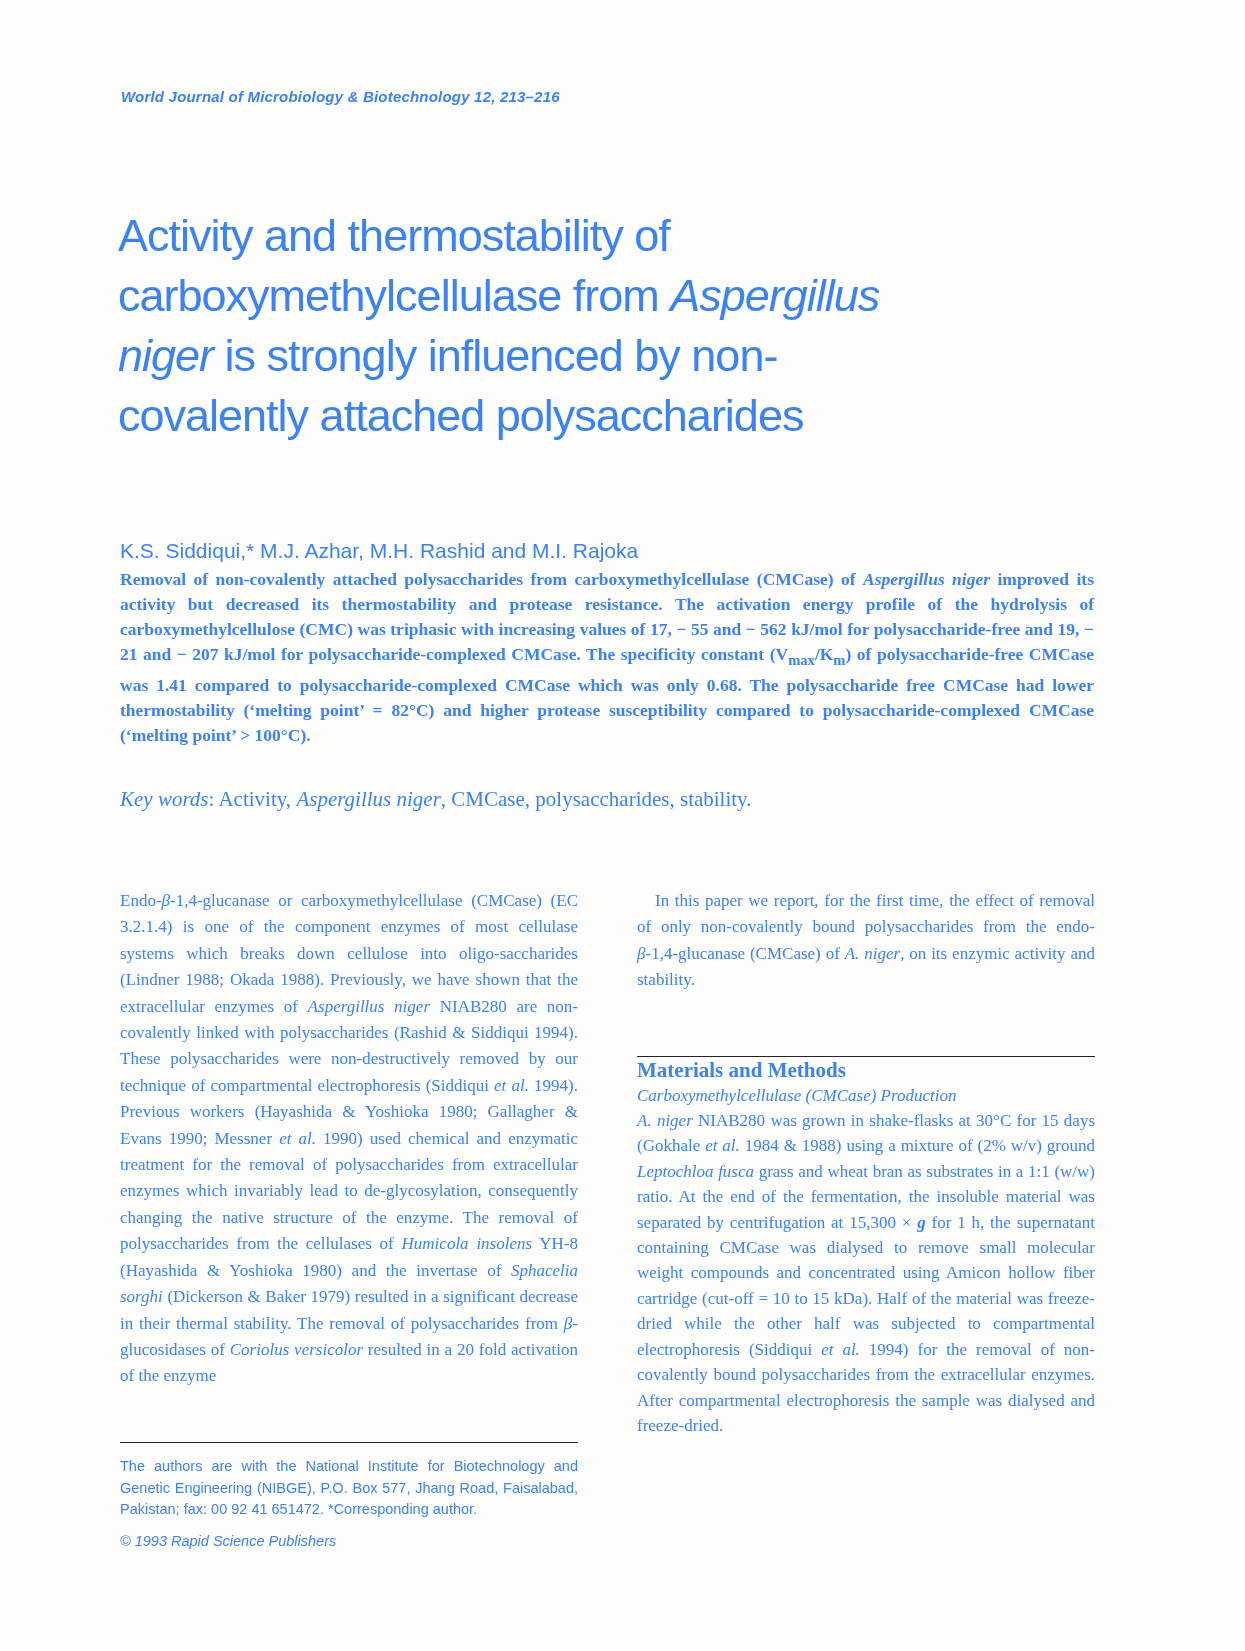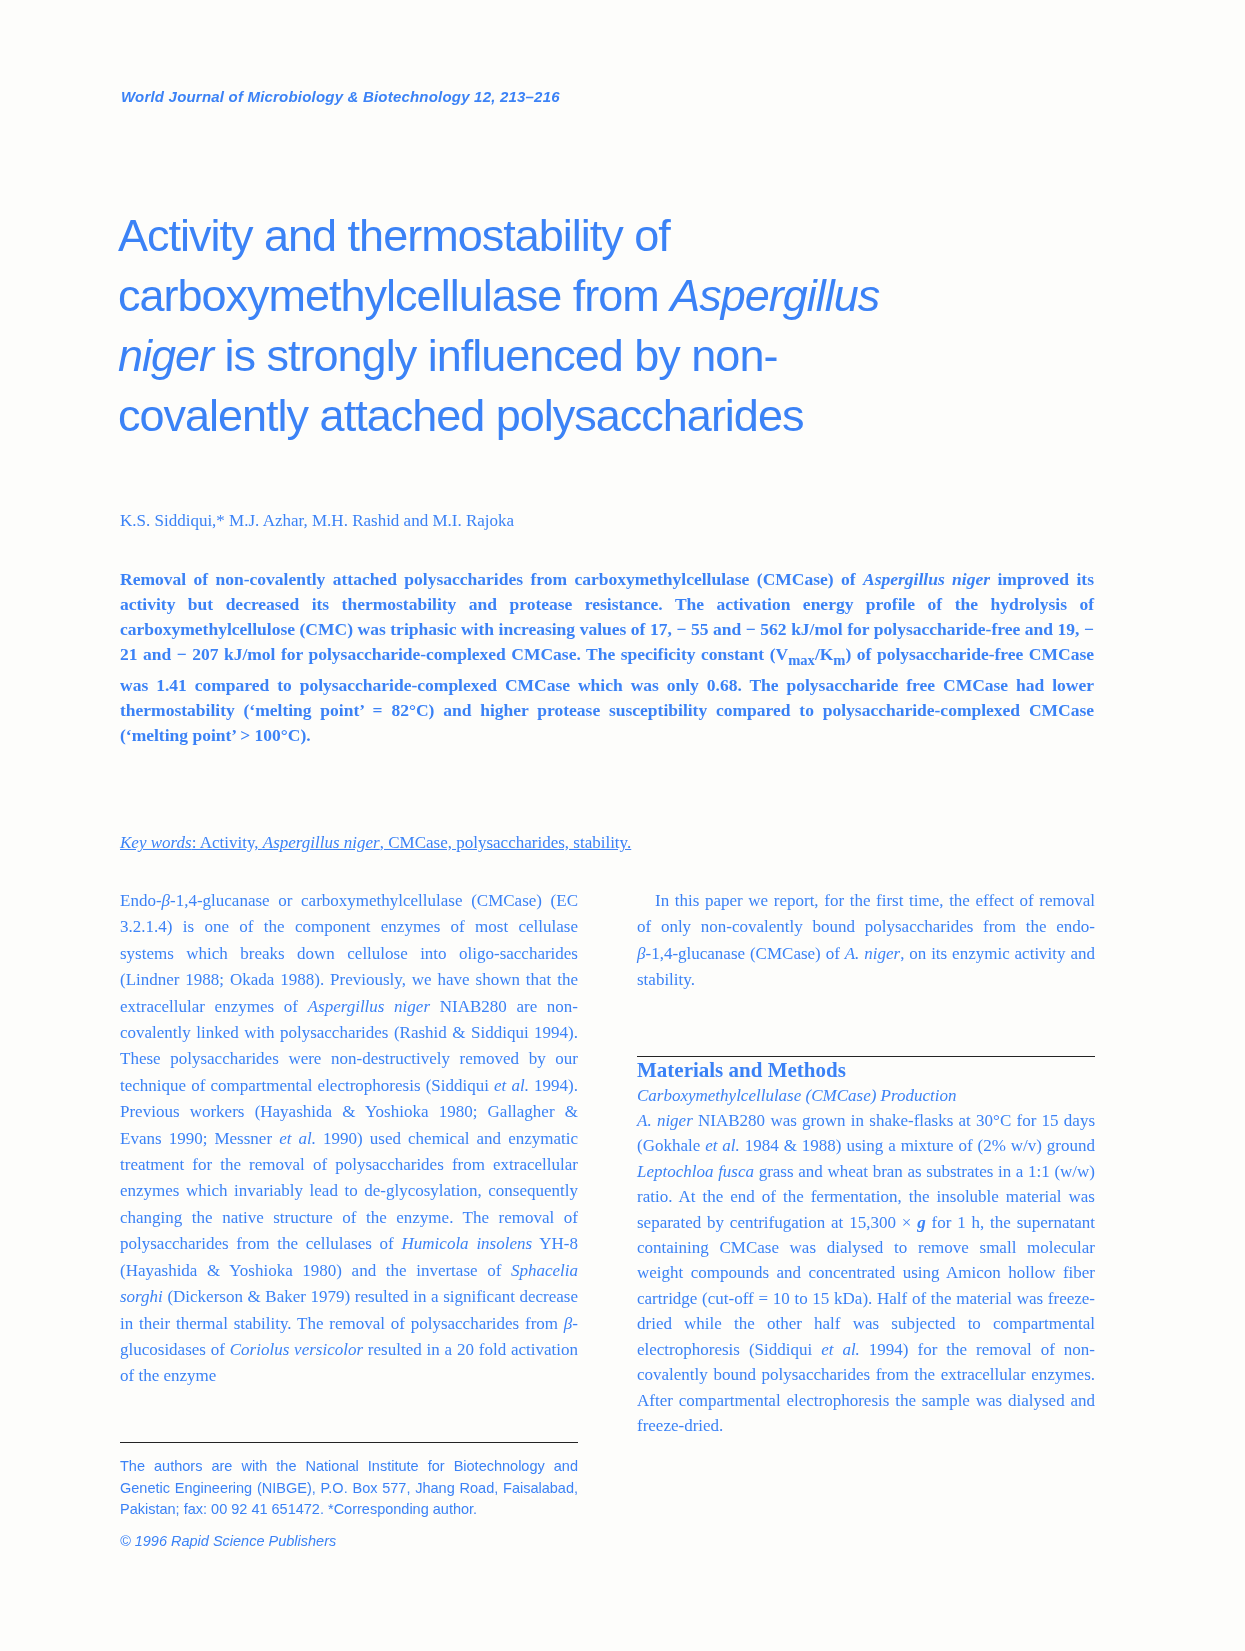--- a/index.html
+++ b/index.html
@@ -18,33 +18,32 @@
     font-family:"Liberation Sans",sans-serif;
     font-style:italic;font-weight:600;
     font-size:15px;letter-spacing:.2px;
   }
   .paper-title{
     position:absolute;left:118px;top:206px;width:1000px;
     font-family:"Liberation Sans",sans-serif;
     font-weight:400;font-size:45px;line-height:60px;letter-spacing:-1px;
   }
   .authors-line{
-    position:absolute;left:120px;top:511px;
-    font-family:Liberation Serif, serif;
-    font-size:17px;
+    position:absolute;left:120px;top:539px;
+    font-family:Liberation Sans, sans-serif;
+    font-size:21px;
   }
   .abstract{
     position:absolute;left:120px;top:567px;width:974px;
     font-weight:700;font-size:17.5px;line-height:25px;
     text-align:justify;
   }
   .keywords-line{
-    position:absolute;left:120px;top:833px;width:974px;
-    font-size:17px;
-    text-decoration:underline;
+    position:absolute;left:120px;top:787px;width:974px;
+    font-size:21px;
   }
   .col{
     position:absolute;top:888px;width:458px;
     font-size:17px;line-height:26.4px;
     text-align:justify;
   }
   .col p{margin:0;}
   .col-left{left:120px;}
   .col-right{left:637px;}
   .indent{text-indent:18px;}
@@ -122,16 +121,16 @@
     <p class="subheading">Carboxymethylcellulase (CMCase) Production</p>
 
     <p class="methods-paragraph"><i>A. niger</i> NIAB280 was grown in shake-flasks at 30°C for 15 days (Gokhale <i>et al.</i> 1984 &amp; 1988) using a mixture of (2% w/v) ground <i>Leptochloa fusca</i> grass and wheat bran as substrates in a 1:1 (w/w) ratio. At the end of the fermentation, the insoluble material was separated by centrifugation at 15,300 × <i><b>g</b></i> for 1 h, the supernatant containing CMCase was dialysed to remove small molecular weight compounds and concentrated using Amicon hollow fiber cartridge (cut-off = 10 to 15 kDa). Half of the material was freeze-dried while the other half was subjected to compartmental electrophoresis (Siddiqui <i>et al.</i> 1994) for the removal of non-covalently bound polysaccharides from the extracellular enzymes. After compartmental electrophoresis the sample was dialysed and freeze-dried.</p>
   </div>
 
   <div class="footnote-block">
     <hr class="footnote-rule">
     <div>The authors are with the National Institute for Biotechnology and Genetic Engineering (NIBGE), P.O. Box 577, Jhang Road, Faisalabad, Pakistan; fax: 00 92 41 651472. *Corresponding author.</div>
   </div>
 
-  <div class="copyright-line">© 1996 Rapid Science Publishers</div>
+  <div class="copyright-line">© 1993 Rapid Science Publishers</div>
 
 
 </div>
 
 </body></html>

